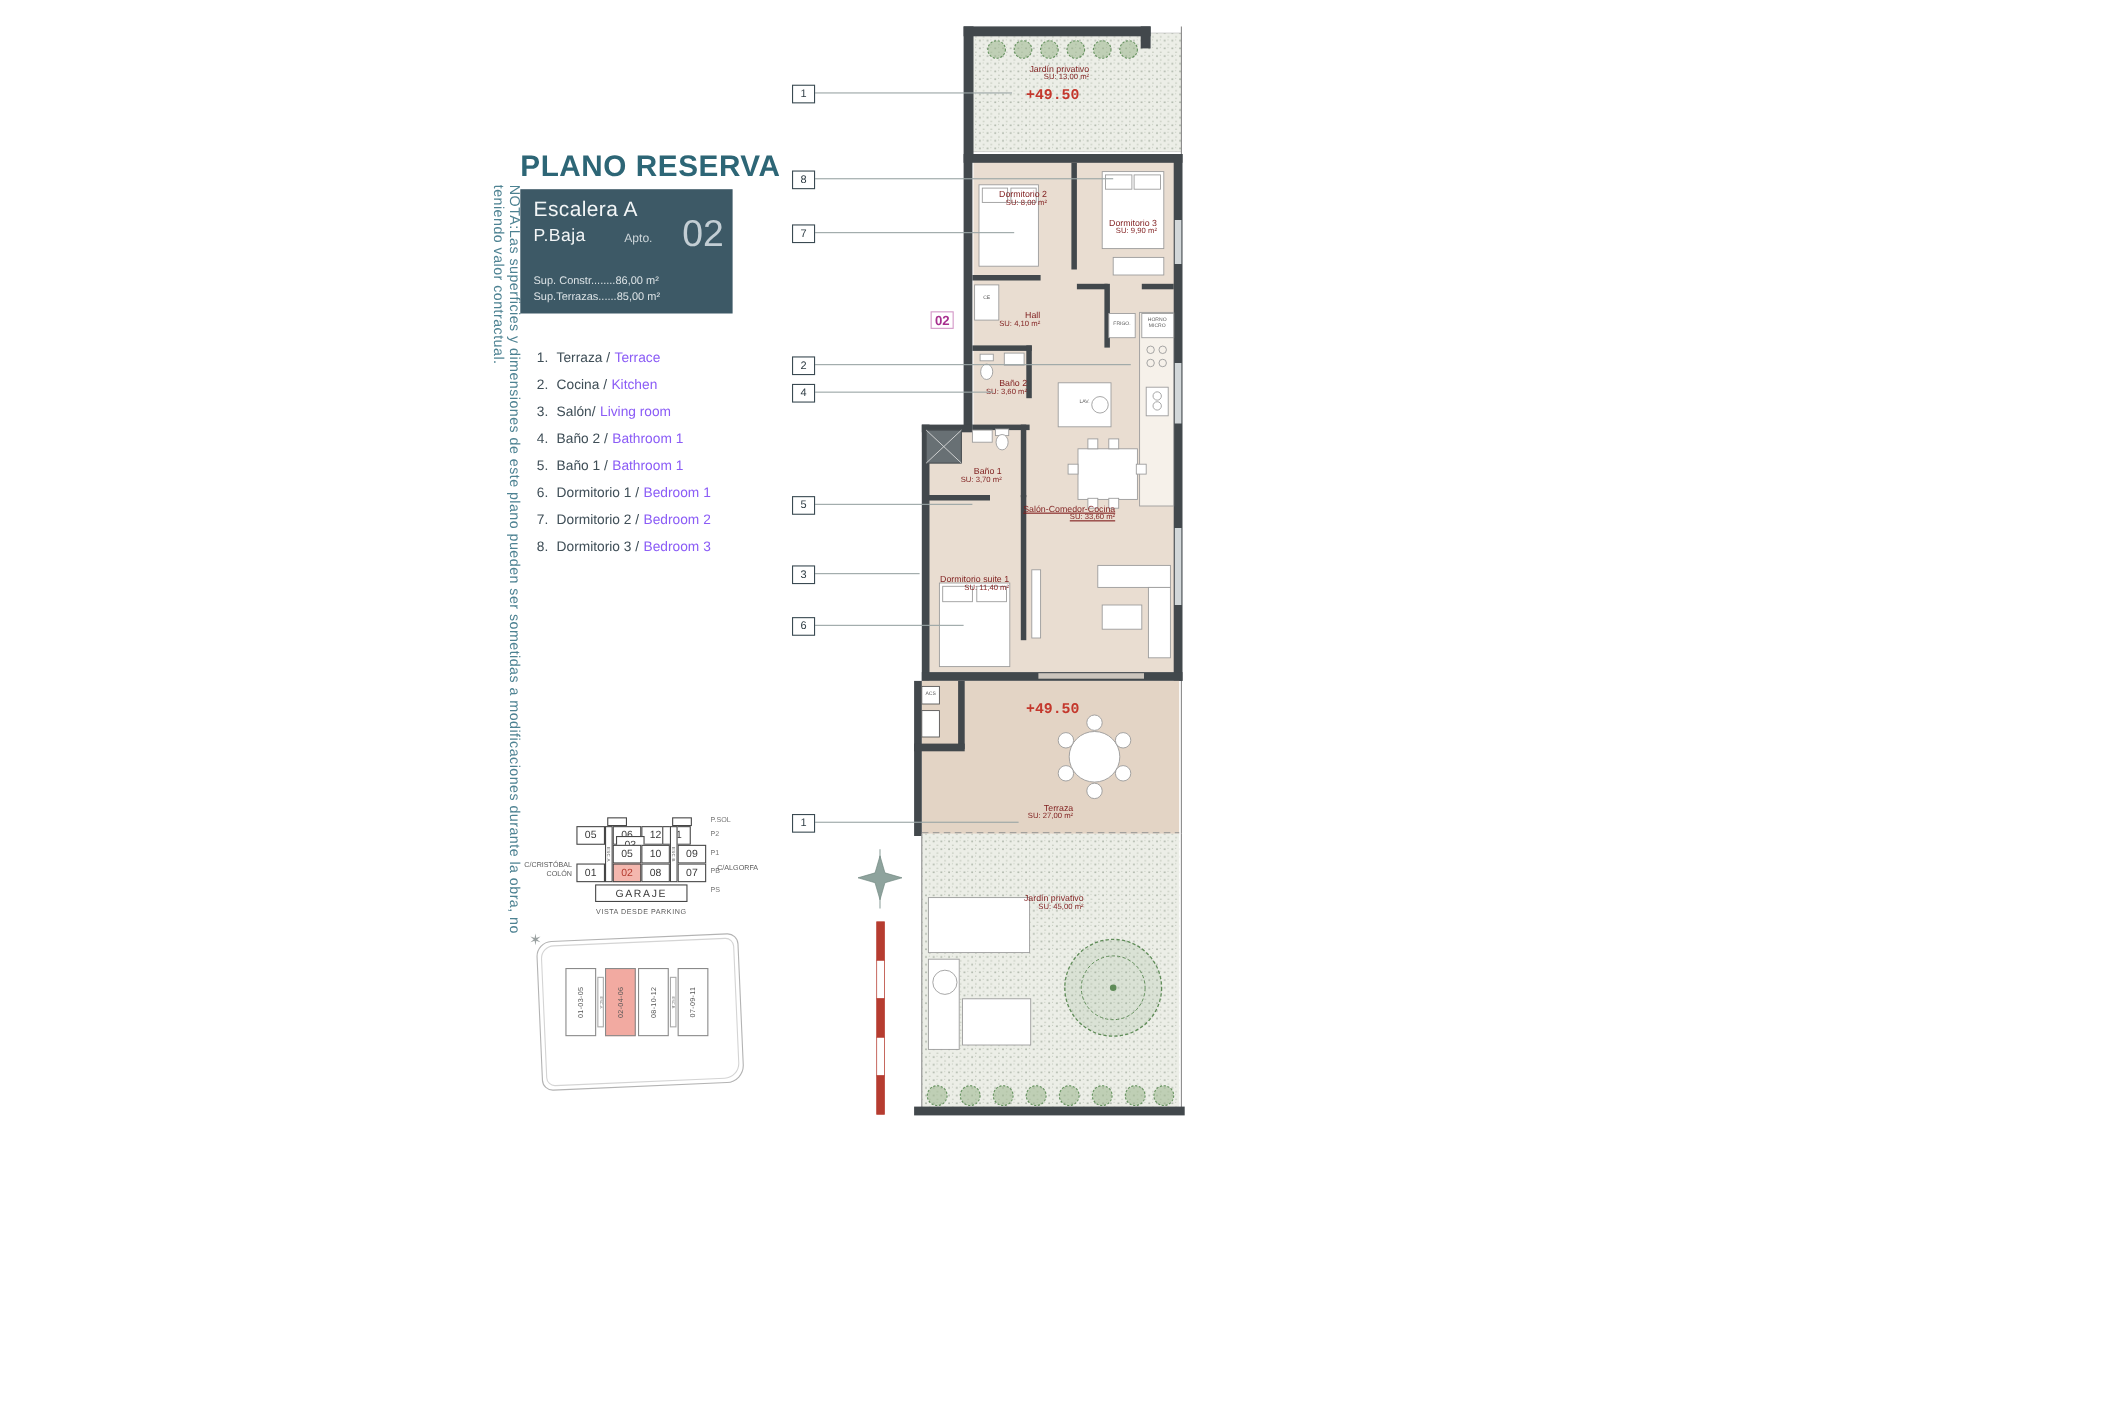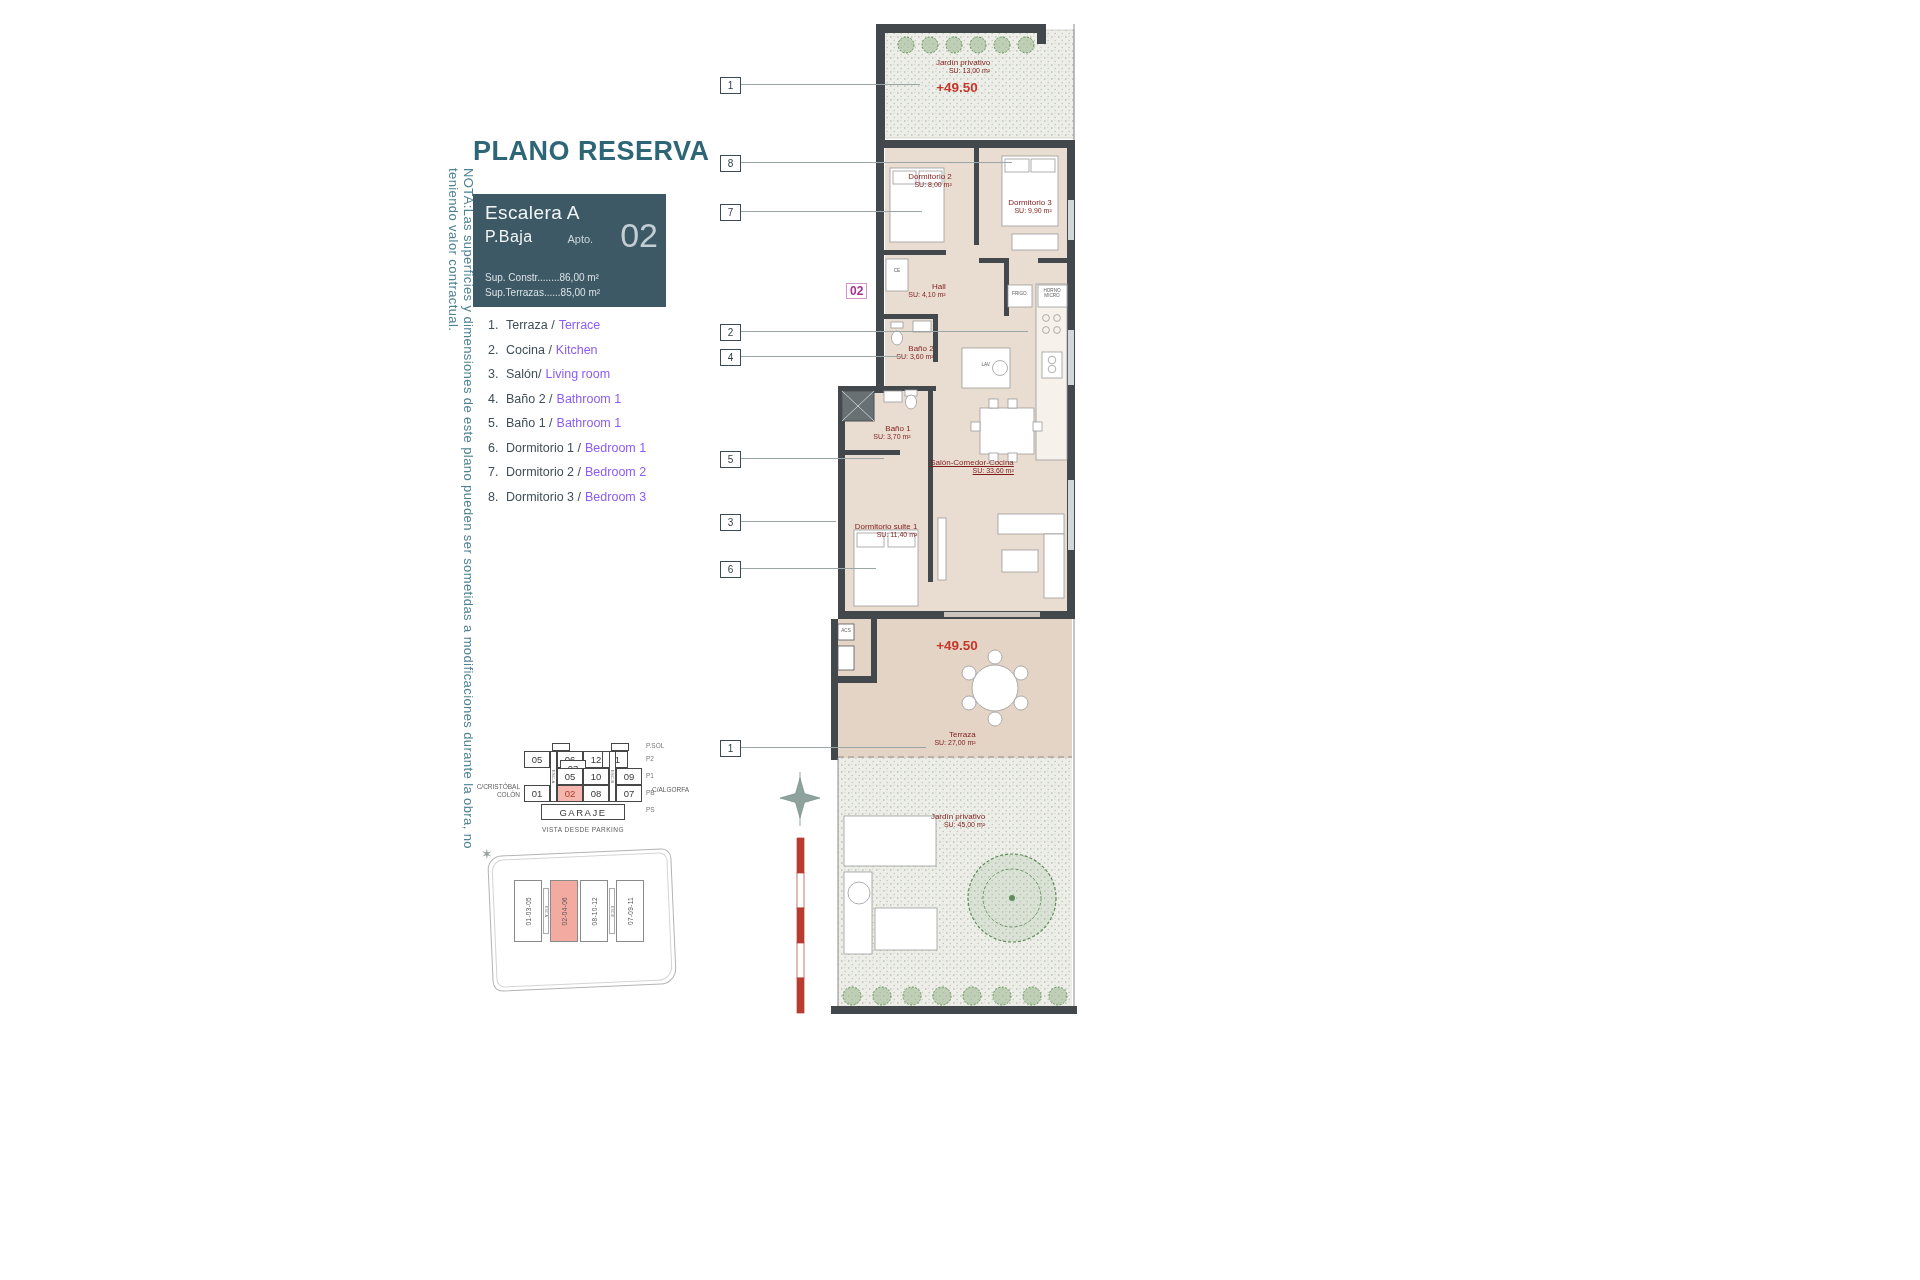--- a/index.html
+++ b/index.html
@@ -8,21 +8,21 @@
 
   
   .vnote{position:absolute;left:446px;top:168px;height:730px;writing-mode:vertical-rl;
          font-size:13px;letter-spacing:.4px;color:#4d8292;}
 
   
   .title{position:absolute;left:473px;top:136px;font-size:27px;font-weight:bold;
          color:#2d6676;letter-spacing:.5px;}
 
   
-  .tblock{position:absolute;left:473px;top:172px;width:193px;height:113px;background:#3d5966;margin-top:22px;}
+  .tblock{position:absolute;left:473px;top:172px;width:193px;height:113px;background:#3d5966;}
   .tblock .esc{position:absolute;left:12px;top:8px;font-size:19px;font-weight:400;color:#f2f5f6;letter-spacing:.4px;}
   .tblock .pbaja{position:absolute;left:12px;top:34px;font-size:16px;font-weight:400;color:#f2f5f6;letter-spacing:.4px;}
   .tblock .apto{position:absolute;right:8px;top:24px;display:flex;align-items:flex-end;gap:27px;}
   .tblock .apto .pref{font-size:11px;color:#cdd6da;margin-bottom:7px;}
   .tblock .apto .num{font-size:34px;color:#c3ced4;font-weight:400;line-height:1;}
   .tblock .sup1{position:absolute;left:12px;top:78px;font-size:10px;color:#dbe2e5;}
   .tblock .sup2{position:absolute;left:12px;top:93px;font-size:10px;color:#dbe2e5;}
 
   
   .legend{position:absolute;left:488px;top:318px;}
@@ -31,21 +31,21 @@
   .legend-item .les{color:#3f4e57;margin-right:4px;}
   .legend-item .len{color:#8b5cf6;}
 
   
   .plan-svg{position:absolute;left:780px;top:0;width:320px;height:1030px;z-index:1;}
 
   
   .rlabel{position:absolute;z-index:2;text-align:right;color:#7f1d1d;transform:translateX(-50%);}
   .rlabel .rn{font-size:8px;white-space:nowrap;}
   .rlabel .ra{font-size:7px;white-space:nowrap;}
-  .level{position:absolute;z-index:2;color:#c4372c;font-weight:bold;font-size:13.5px;transform:translateX(-50%);}
+  .level{position:absolute;z-index:2;color:#c4372c;font-weight:bold;font-size:13.5px;transform:translateX(-50%);font-family:Liberation Mono, monospace;}
   .unit02{position:absolute;left:846px;top:283px;z-index:2;color:#a8308f;font-weight:bold;font-size:12px;
           border:1px solid rgba(168,48,143,.5);padding:0 3px;background:rgba(255,255,255,.6);}
   .fx{position:absolute;z-index:2;font-size:4.6px;color:#5e5e5e;text-align:center;transform:translateX(-50%);line-height:1.15;}
 
   
   .callout{position:absolute;left:720px;height:15px;z-index:3;}
   .callout-line{position:absolute;left:19px;top:7px;border-top:1px solid #9aa5a5;width:var(--len);}
   .callout-box{position:absolute;left:0;top:0;width:19px;height:15px;border:1.5px solid #3a4a52;background:#fff;
                font-size:10px;color:#2e3c44;display:flex;align-items:center;justify-content:center;}
 

